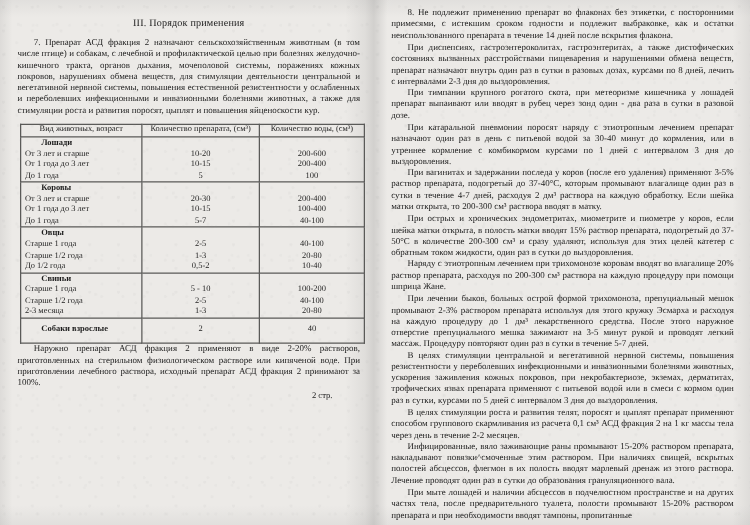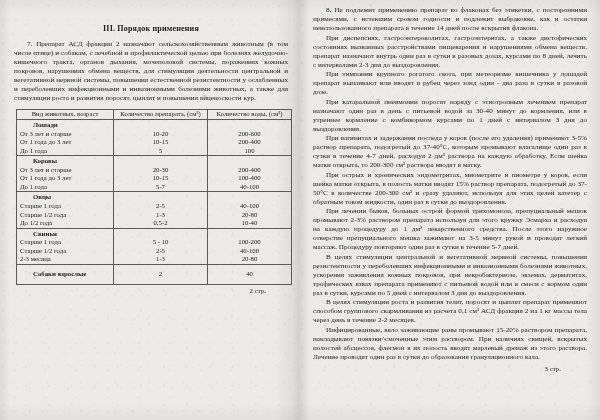--- a/index.html
+++ b/index.html
@@ -59,24 +59,24 @@
   }
   .col {
     box-sizing: border-box;
     position: relative;
   }
   .col-left  { width: 300px; padding: 6px 12px 4px 14px; }
   .col-right { width: 300px; padding: 6px 13px 12px 13px; }
 
   .doc-title {
     text-align: center;
-    font-weight: bold;
+    font-weight: normal;
     font-size: 8.1px;
     letter-spacing: .15px;
-    margin: 18px 0 7px 0;
+    margin: 8px 0 7px 0;
     filter: blur(.18px);
   }
   p.para {
     margin: 0 0 0.5px 0;
     font-size: 7.15px;
     line-height: 9.05px;
     text-align: justify;
     text-indent: 13px;
     text-justify: inter-word;
     filter: blur(.19px);
@@ -259,34 +259,37 @@
             <div class="num-row">2</div>
           </td>
           <td class="num-cell">
             <div class="num-row">40</div>
           </td>
         </tr>
 
       </tbody>
     </table>
 
+    <p class="para after-table">Наружно препарат АСД фракция 2 применяют в виде 2-20% растворов, приготовленных на стерильном физиологическом растворе или кипяченой воде. При приготовлении лечебного раствора, исходный препарат АСД фракция 2 принимают за 100%.</p>
 
     <div class="page-no">2 стр.</div>
   </div>
 
   <div class="col col-right">
     <p class="para">8. Не подлежит применению препарат во флаконах без этикетки, с посторонними примесями, с истекшим сроком годности и подлежит выбраковке, как и остатки неиспользованного препарата в течение 14 дней после вскрытия флакона.</p>
     <p class="para">При диспепсиях, гастроэнтероколитах, гастроэнтеритах, а также дистофических состояниях вызванных расстройствами пищеварения и нарушениями обмена веществ, препарат назначают внутрь один раз в сутки в разовых дозах, курсами по 8 дней, лечить с интервалами 2-3 дня до выздоровления.</p>
     <p class="para">При тимпании крупного рогатого скота, при метеоризме кишечника у лошадей препарат выпаивают или вводят в рубец через зонд один - два раза в сутки в разовой дозе.</p>
     <p class="para">При катаральной пневмонии поросят наряду с этиотропным лечением препарат назначают один раз в день с питьевой водой за 30-40 минут до кормления, или в утреннее кормление с комбикормом курсами по 1 дней с интервалом 3 дня до выздоровления.</p>
     <p class="para">При вагинитах и задержании последа у коров (после его удаления) применяют 3-5% раствор препарата, подогретый до 37-40°С, которым промывают влагалище один раз в сутки в течение 4-7 дней, расходуя 2 дм³ раствора на каждую обработку. Если шейка матки открыта, то 200-300 см³ раствора вводят в матку.</p>
     <p class="para">При острых и хронических эндометритах, миометрите и пиометре у коров, если шейка матки открыта, в полость матки вводят 15% раствор препарата, подогретый до 37-50°С в количестве 200-300 см³ и сразу удаляют, используя для этих целей катетер с обратным током жидкости, один раз в сутки до выздоровления.</p>
+    <p class="para">Наряду с этиотропным лечением при трихомонозе коровам вводят во влагалище 20% раствор препарата, расходуя по 200-300 см³ раствора на каждую процедуру при помощи шприца Жане.</p>
     <p class="para">При лечении быков, больных острой формой трихомоноза, препуциальный мешок промывают 2-3% раствором препарата используя для этого кружку Эсмарха и расходуя на каждую процедуру до 1 дм³ лекарственного средства. После этого наружное отверстие препуциального мешка зажимают на 3-5 минут рукой и проводят легкий массаж. Процедуру повторяют один раз в сутки в течение 5-7 дней.</p>
     <p class="para">В целях стимуляции центральной и вегетативной нервной системы, повышения резистентности у переболевших инфекционными и инвазионными болезнями животных, ускорения заживления кожных покровов, при некробактериозе, экземах, дерматитах, трофических язвах препарата применяют с питьевой водой или в смеси с кормом один раз в сутки, курсами по 5 дней с интервалом 3 дня до выздоровления.</p>
     <p class="para">В целях стимуляции роста и развития телят, поросят и цыплят препарат применяют способом группового скармливания из расчета 0,1 см³ АСД фракция 2 на 1 кг массы тела через день в течение 2-2 месяцев.</p>
     <p class="para">Инфицированные, вяло заживающие раны промывают 15-20% раствором препарата, накладывают повязки^смоченные этим раствором. При наличиях свищей, вскрытых полостей абсцессов, флегмон в их полость вводят марлевый дренаж из этого раствора. Лечение проводят один раз в сутки до образования грануляционного вала.</p>
+    <p class="para">При мыте лошадей и наличии абсцессов в подчелюстном пространстве и на других частях тела, после предварительного туалета, полости промывают 15-20% раствором препарата и при необходимости вводят тампоны, пропитанные</p>
 
     <div class="page-no">3 стр.</div>
   </div>
 
 </div>
 
 <div class="noise"></div>
 
 </body></html>

